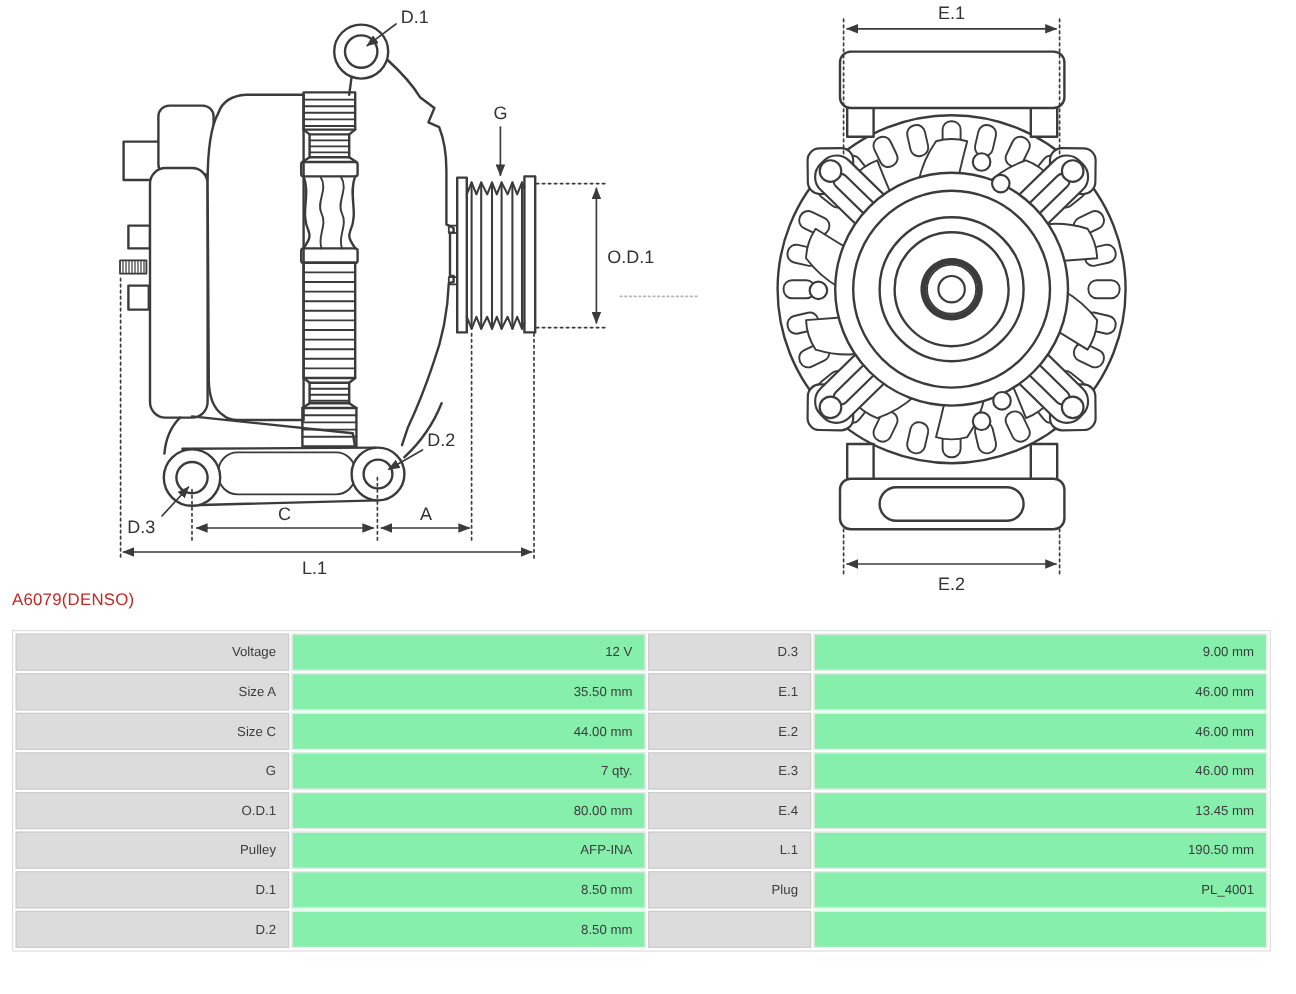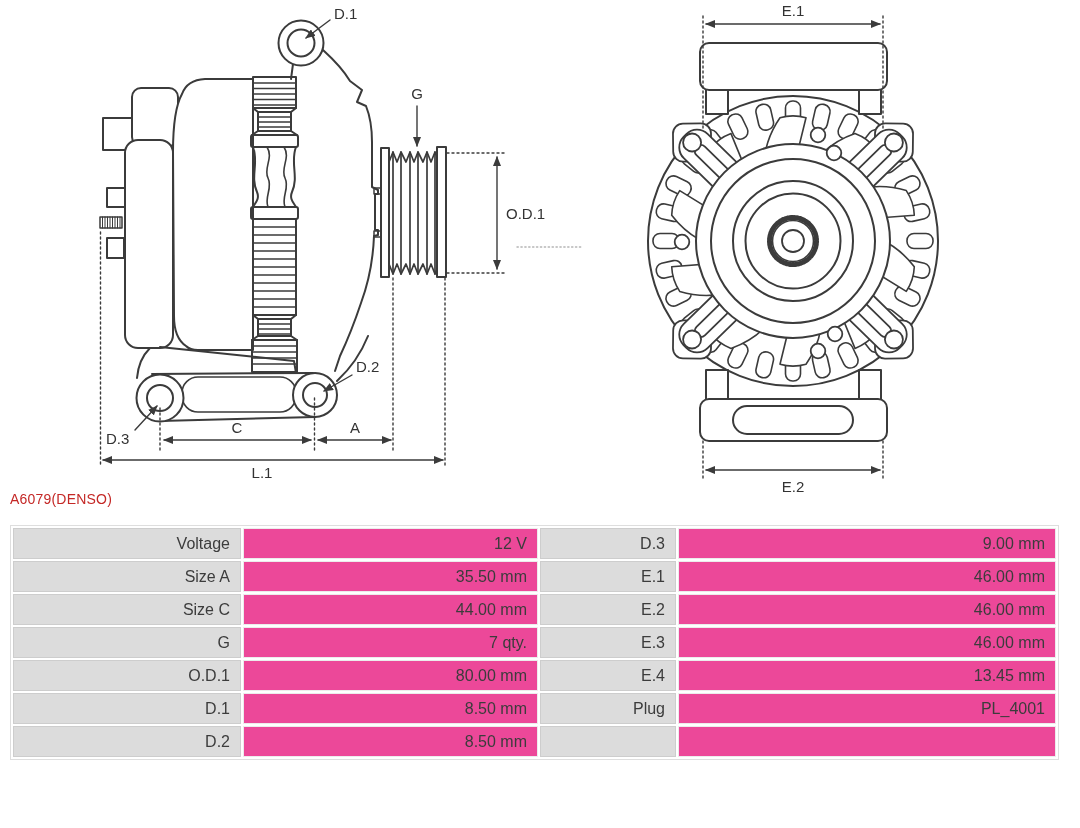--- a/index.html
+++ b/index.html
@@ -4,24 +4,24 @@
 <style>
   html,body{margin:0;padding:0;background:#fff;}
   body{width:1080px;height:828px;position:relative;overflow:hidden;
        font-family:"Liberation Sans",sans-serif;}
   .diagram-wrap{position:absolute;left:0;top:0;width:1080px;height:497px;}
   svg text{font-family:"Liberation Sans",sans-serif;fill:#333;}
   .page-title{position:absolute;left:10px;top:491px;font-size:14px;
               letter-spacing:.2px;color:#c42826;}
   table.spec{position:absolute;left:10px;top:525px;border-collapse:separate;
              border-spacing:2px;background:#fff;border:1px solid #dedede;}
-  table.spec th,table.spec td{height:29px;font-size:16px;font-weight:normal;
+  table.spec th,table.spec td{height:29px;font-size:11px;font-weight:normal;
              text-align:right;padding:0 10px 0 0;color:#3c3c3c;white-space:nowrap;}
   table.spec th{background:#dcdcdc;border:1px solid #cdcdcd;}
-  table.spec td{background:#ec4899;border:1px solid #ececec;}
+  table.spec td{background:#86efac;border:1px solid #ececec;}
   .c-lab1{width:216px}.c-val1{width:283px}.c-lab2{width:124px}.c-val2{width:366px}
 </style>
 </head>
 <body>
 
 <div class="diagram-wrap">
 <svg width="1080" height="497" viewBox="0 0 1080 497" fill="none" stroke="#3b3b3b" stroke-width="2" stroke-linejoin="round" stroke-linecap="round">
   <defs>
     <marker id="arr" viewBox="0 0 10 8" refX="9" refY="4" markerWidth="10" markerHeight="8" orient="auto-start-reverse" markerUnits="userSpaceOnUse">
       <path d="M0,0 L10,4 L0,8 Z" fill="#3b3b3b" stroke="none"></path>
@@ -261,20 +261,26 @@
       <th>E.3</th>
       <td>46.00 mm</td>
     </tr>
     <tr>
       <th>O.D.1</th>
       <td>80.00 mm</td>
       <th>E.4</th>
       <td>13.45 mm</td>
     </tr>
     <tr>
+      <th>Pulley</th>
+      <td>AFP-INA</td>
+      <th>L.1</th>
+      <td>190.50 mm</td>
+    </tr>
+    <tr>
       <th>D.1</th>
       <td>8.50 mm</td>
       <th>Plug</th>
       <td>PL_4001</td>
     </tr>
     <tr>
       <th>D.2</th>
       <td>8.50 mm</td>
       <th></th>
       <td></td>

